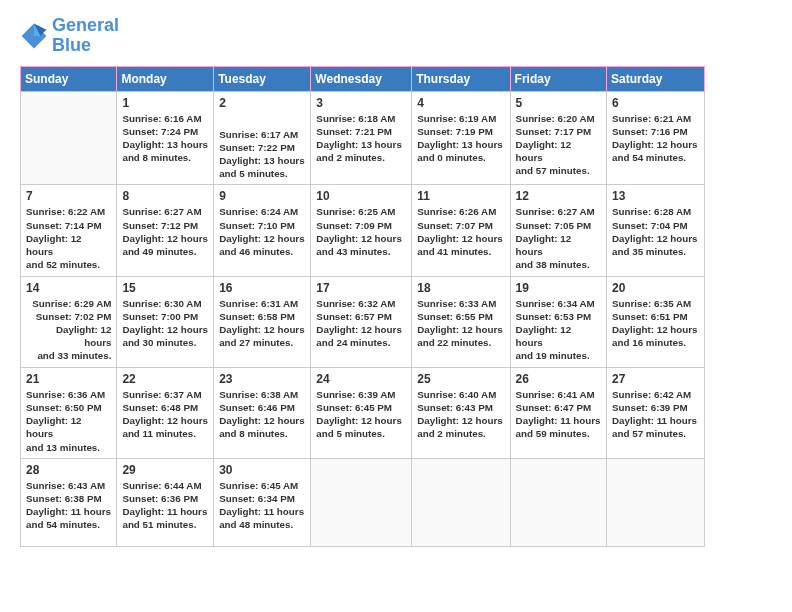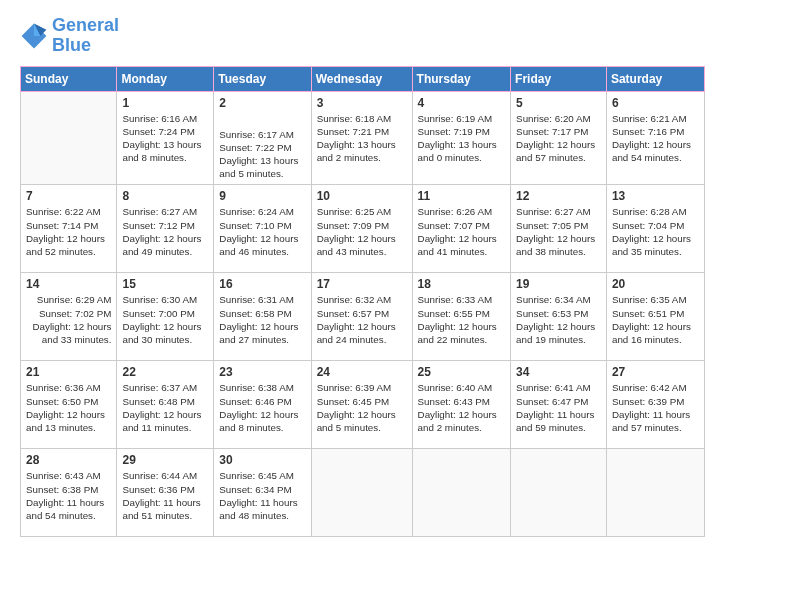--- a/index.html
+++ b/index.html
@@ -78,20 +78,21 @@
       font-weight: bold;
       font-size: 12px;
       color: #333;
       display: block;
       margin-bottom: 2px;
     }
     .day-info {
       font-size: 9.8px;
       color: #333;
       line-height: 1.35;
+      font-weight: bold;
     }
     .empty-cell {
       background: #f9f9f9;
     }
   </style>
 </head>
 <body>
 
 <div class="page">
   <div class="header">
@@ -303,21 +304,21 @@
 and 5 minutes.</div>
           </td>
           <td>
             <span class="day-number">25</span>
             <div class="day-info" style="white-space: pre-line;">Sunrise: 6:40 AM
 Sunset: 6:43 PM
 Daylight: 12 hours
 and 2 minutes.</div>
           </td>
           <td>
-            <span class="day-number">34</span>
+            <span class="day-number">26</span>
             <div class="day-info" style="white-space: pre-line;">Sunrise: 6:41 AM
 Sunset: 6:47 PM
 Daylight: 11 hours
 and 59 minutes.</div>
           </td>
           <td>
             <span class="day-number">27</span>
             <div class="day-info" style="white-space: pre-line;">Sunrise: 6:42 AM
 Sunset: 6:39 PM
 Daylight: 11 hours

